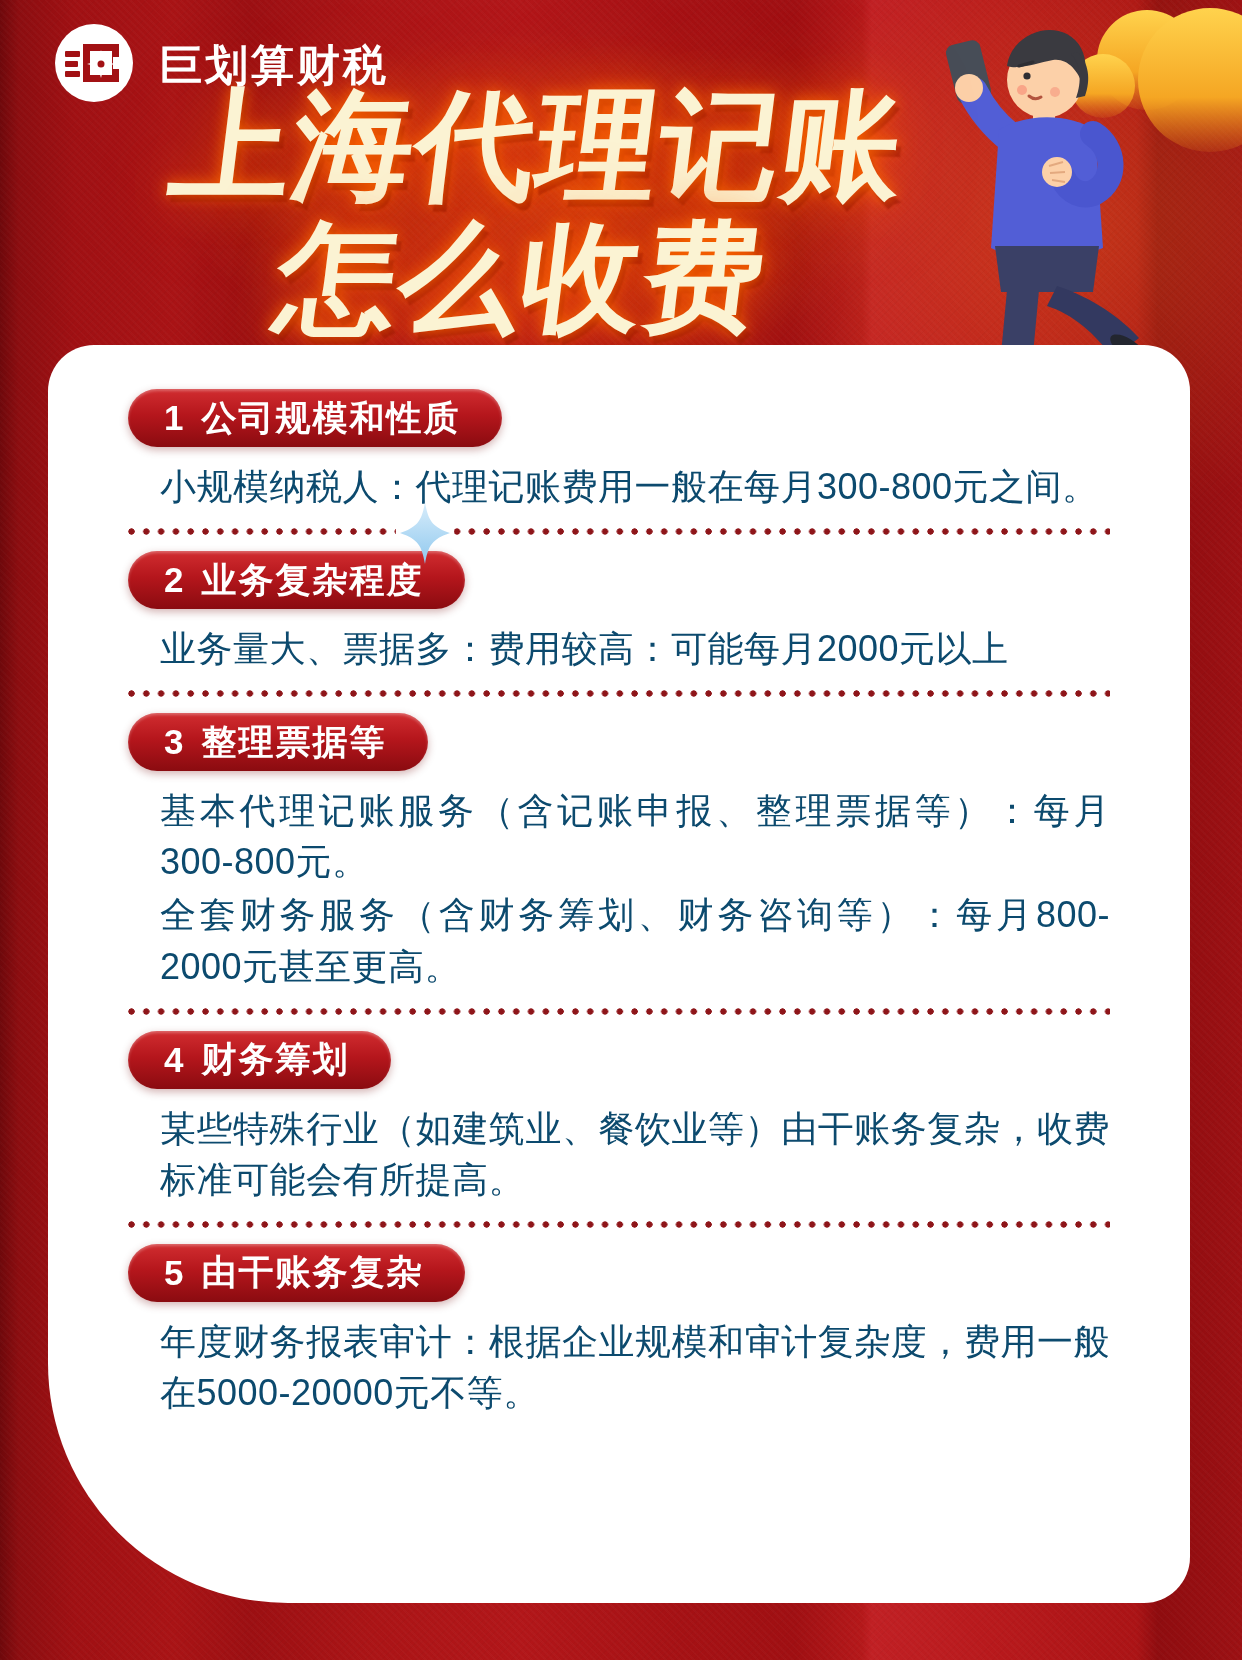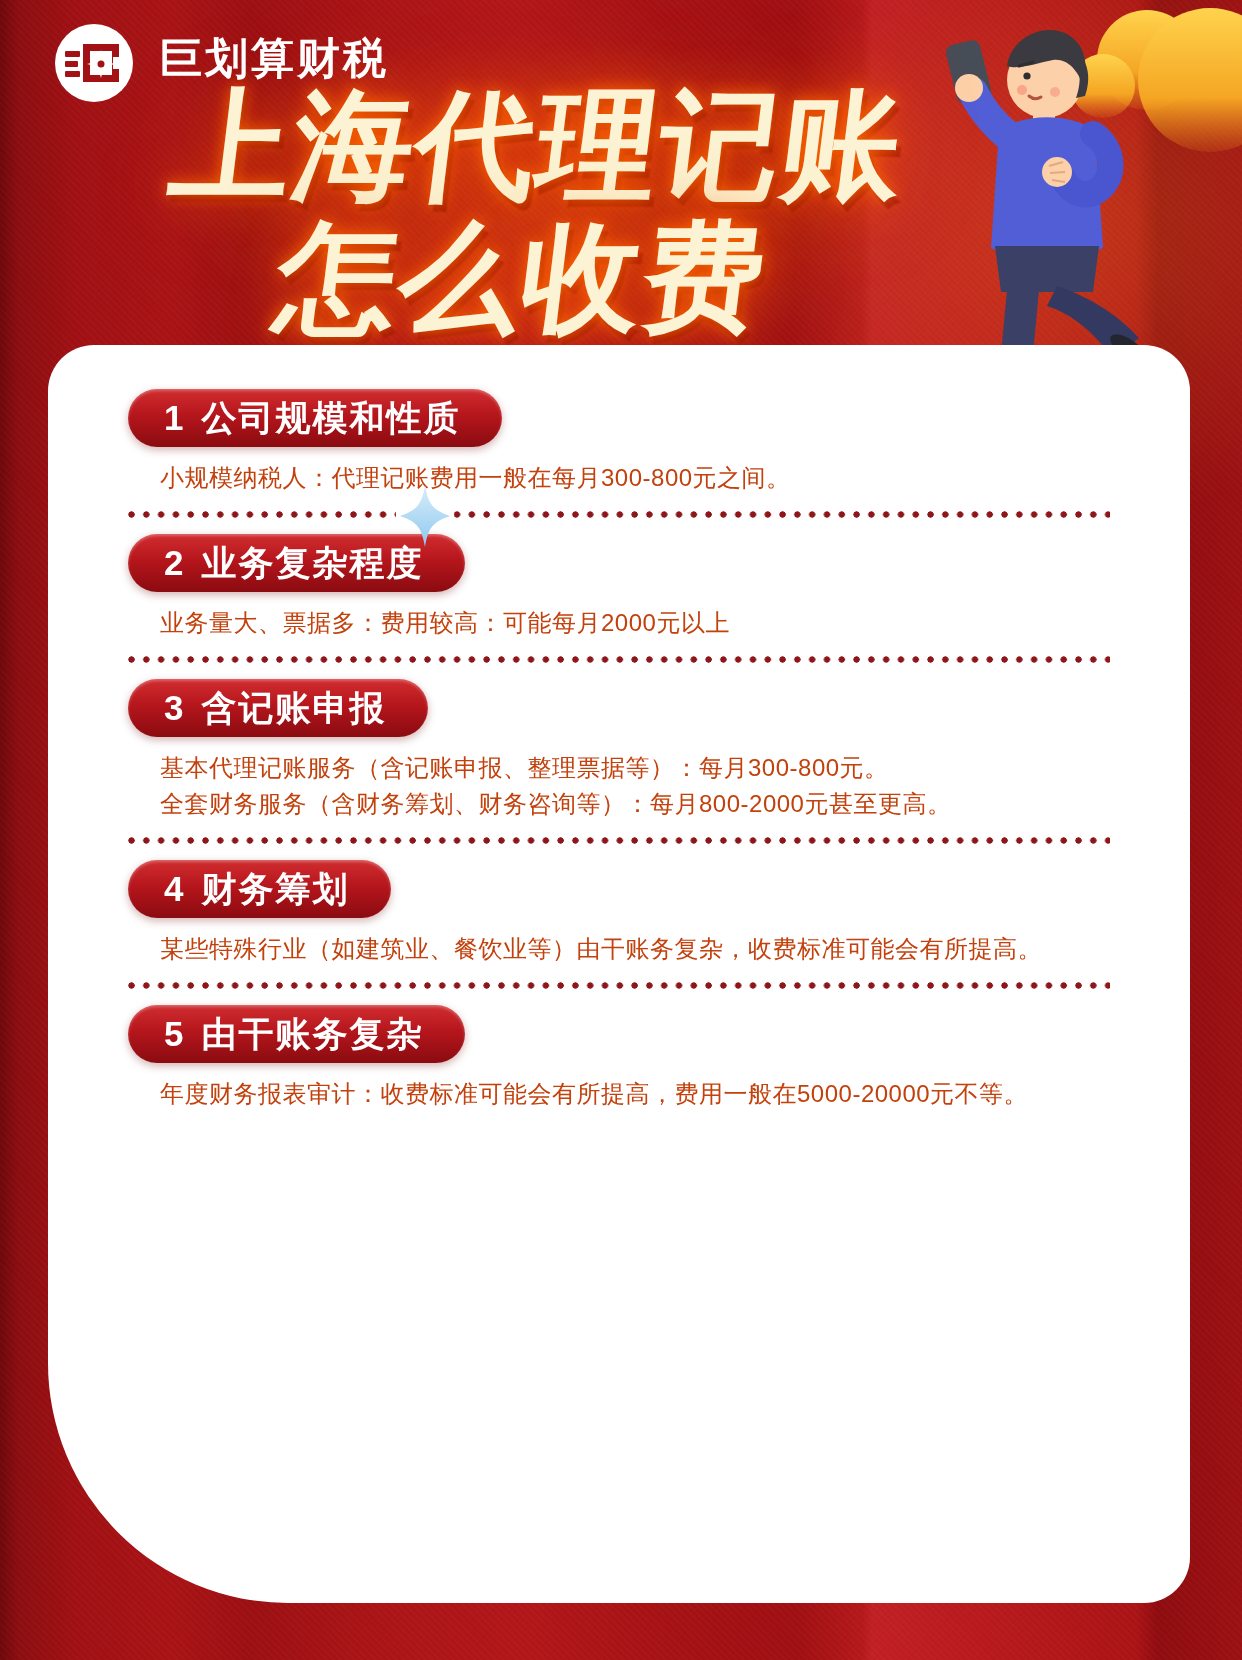--- a/index.html
+++ b/index.html
@@ -16,21 +16,21 @@
       repeating-linear-gradient(-45deg, rgba(0,0,0,0.025) 0 1px, rgba(0,0,0,0) 1px 4px),
       radial-gradient(520px 240px at 545px 200px, rgba(255,110,10,0.30), rgba(255,110,10,0) 70%),
       radial-gradient(430px 420px at 1070px 230px, rgba(255,140,30,0.28), rgba(255,140,30,0) 72%),
       linear-gradient(90deg,
         #6f080b 0%, #8c0d10 1.5%, #a01013 6%, #a91315 14%, #9c0f12 20%,
         #ab1416 30%, #b21619 42%, #a51114 55%, #a00f12 64%,
         #b5181a 69.4%, #c12024 70.2%, #b8191c 80%, #ab1315 91.5%, #8f0c0f 93.2%, #9c1013 100%);
   }
 
   
-  .brand{position:absolute;top:24px;left:55px;z-index:3;display:flex;}
+  .brand{position:absolute;top:24px;left:55px;z-index:3;display:flex;align-items:center;}
   .brand .logo{width:78px;height:78px;display:block;}
   .brand .name{color:#ffffff;font-size:43px;font-weight:700;letter-spacing:3px;margin-left:26px;margin-top:6px;}
 
   
   .title{
     position:absolute;left:110px;top:84px;width:840px;z-index:2;text-align:center;
     transform:skewX(-7deg);
     color:#fbf3d3;font-weight:900;letter-spacing:2px;
     text-shadow:0 0 16px rgba(255,106,0,.95), 0 0 44px rgba(255,80,0,.65),
                 5px 7px 2px rgba(130,8,0,.55), 0 0 90px rgba(255,130,0,.45);
@@ -52,21 +52,21 @@
     display:inline-flex;align-items:center;height:58px;padding:0 42px 0 36px;
     border-radius:34px;margin-bottom:8px;
     background:linear-gradient(180deg,#d12d30 0%,#b5161c 45%,#8a0b10 100%);
     box-shadow:inset 0 2px 3px rgba(255,255,255,.28), 0 3px 8px rgba(110,0,0,.30);
     color:#ffffff;font-size:35px;font-weight:600;letter-spacing:2px;
   }
   .pill .num{margin-right:16px;}
 
   .sec-body{padding:6px 0 0 32px;}
   .sec-body p{
-    margin:0 0 2px 0;color:#c2410c;font-size:24px;line-height:1.42;
+    margin:0 0 2px 0;color:#0c4a6e;font-size:36px;line-height:1.42;
     letter-spacing:0.5px;text-align:justify;
   }
 
   .divider{
     height:7px;margin:16px 0 16px 0;position:relative;
     background-image:radial-gradient(circle at 3.5px 3.5px,#8e1519 2.9px,rgba(0,0,0,0) 3.4px);
     background-size:14.8px 7px;background-repeat:repeat-x;
   }
   .divider .gap{position:absolute;left:268px;top:-4px;width:58px;height:16px;background:#ffffff;}
   .divider .sparkle{position:absolute;left:272px;top:-26px;width:50px;height:62px;}
@@ -176,21 +176,21 @@
     </div>
     <div class="sec-body">
       <p>业务量大、票据多：费用较高：可能每月2000元以上</p>
     </div>
     <div class="divider"></div>
   </section>
 
   <section>
     <div class="pill">
       <span class="num">3</span>
-      <span>含记账申报</span>
+      <span>整理票据等</span>
     </div>
     <div class="sec-body">
       <p>基本代理记账服务（含记账申报、整理票据等）：每月300-800元。</p>
       <p>全套财务服务（含财务筹划、财务咨询等）：每月800-2000元甚至更高。</p>
     </div>
     <div class="divider"></div>
   </section>
 
   <section>
     <div class="pill">
@@ -202,17 +202,17 @@
     </div>
     <div class="divider"></div>
   </section>
 
   <section>
     <div class="pill">
       <span class="num">5</span>
       <span>由干账务复杂</span>
     </div>
     <div class="sec-body">
-      <p>年度财务报表审计：收费标准可能会有所提高，费用一般在5000-20000元不等。</p>
+      <p>年度财务报表审计：根据企业规模和审计复杂度，费用一般在5000-20000元不等。</p>
     </div>
   </section>
 
 </div>
 
 </body></html>

